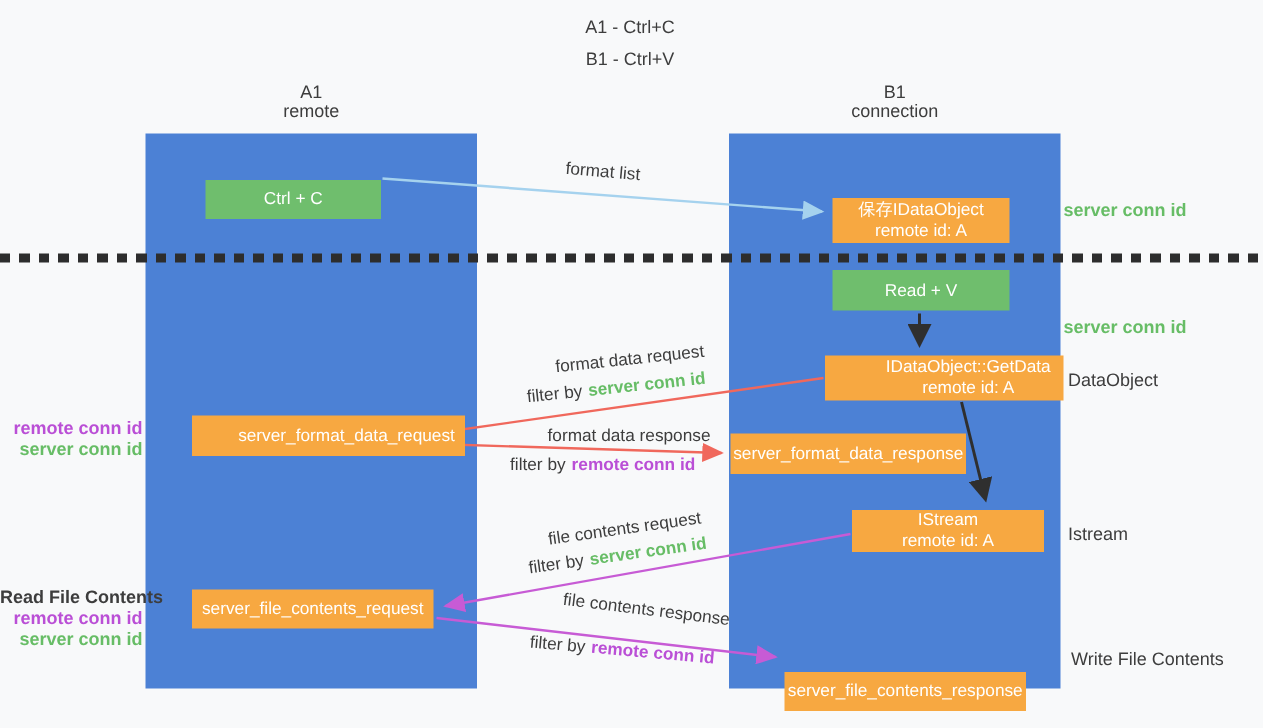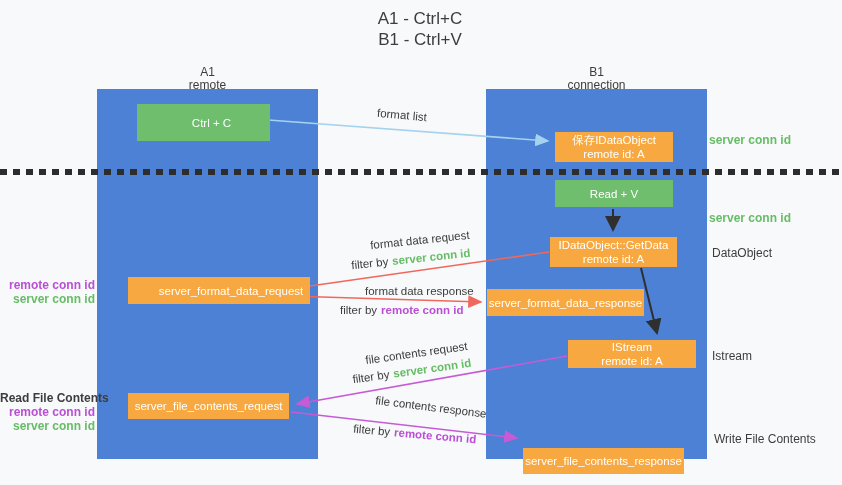--- a/index.html
+++ b/index.html
@@ -1,22 +1,22 @@
 <!DOCTYPE html>
 <html><head>
 <meta charset="utf-8">
 <style>
   html,body{margin:0;padding:0;}
   body{font-family:"Liberation Sans","DejaVu Sans",sans-serif;background:#f8f9fa;}
   #stage{position:relative;width:842px;height:485px;background:#f8f9fa;overflow:hidden;}
 
   .title{position:absolute;left:320px;top:8px;width:200px;text-align:center;
-         font-size:17px;line-height:21px;color:#3d3d3d;}
+         font-size:12px;line-height:21px;color:#3d3d3d;}
   .col-header{position:absolute;width:221px;text-align:center;font-size:12px;
-              line-height:13px;color:#3d3d3d;top:55px;margin-top:11px;}
+              line-height:13px;color:#3d3d3d;top:55px;}
 
   .lane{position:absolute;top:89px;width:221px;height:370px;background:#4c81d5;z-index:1;}
 
   .divider{position:absolute;left:0;top:169px;width:842px;height:6px;z-index:2;
            background:repeating-linear-gradient(90deg,#2d2d2d 0 7px,transparent 7px 13px);}
 
   svg.arrows{position:absolute;left:0;top:0;z-index:3;}
 
   .box{position:absolute;z-index:4;color:#fff;text-align:center;font-size:11.5px;
        display:flex;flex-direction:column;justify-content:center;line-height:14px;}
@@ -77,34 +77,34 @@
     </defs>
     <line x1="255" y1="119" x2="548" y2="141" stroke="#a5d2ee" stroke-width="1.6" marker-end="url(#m-blue)"></line>
     <line x1="613" y1="209" x2="613" y2="230" stroke="#2f2f2f" stroke-width="2" marker-end="url(#m-blk)"></line>
     <line x1="549" y1="252" x2="296" y2="288" stroke="#f0685c" stroke-width="1.6" marker-end="url(#m-red)"></line>
     <line x1="290" y1="296" x2="481" y2="302" stroke="#f0685c" stroke-width="1.6" marker-end="url(#m-red)"></line>
     <line x1="641" y1="268" x2="657" y2="333" stroke="#2f2f2f" stroke-width="2" marker-end="url(#m-blk)"></line>
     <line x1="567" y1="356" x2="297" y2="404" stroke="#c75bd5" stroke-width="1.6" marker-end="url(#m-mag)"></line>
     <line x1="291" y1="412" x2="517" y2="438" stroke="#c75bd5" stroke-width="1.6" marker-end="url(#m-mag)"></line>
   </svg>
 
-  <div class="box green" style="left:137px;top:104px;width:117px;height:37px;padding-left:16px;">
+  <div class="box green" style="left:137px;top:120px;width:117px;height:26px;">
     <div>Ctrl + C</div>
   </div>
 
   <div class="box orange" style="left:555px;top:132px;width:118px;height:30px;">
     <div>保存IDataObject</div>
     <div>remote id: A</div>
   </div>
 
   <div class="box green" style="left:555px;top:180px;width:118px;height:27px;">
     <div>Read + V</div>
   </div>
 
-  <div class="box orange" style="left:550px;top:237px;width:127px;height:30px;">
+  <div class="box orange" style="left:550px;top:237px;width:127px;height:30px;padding-left:32px;">
     <div>IDataObject::GetData</div>
     <div>remote id: A</div>
   </div>
 
   <div class="box orange" style="left:128px;top:277px;width:158px;height:27px;padding-left:24px;">
     <div>server_format_data_request</div>
   </div>
 
   <div class="box orange" style="left:487px;top:289px;width:157px;height:27px;">
     <div>server_format_data_response</div>

